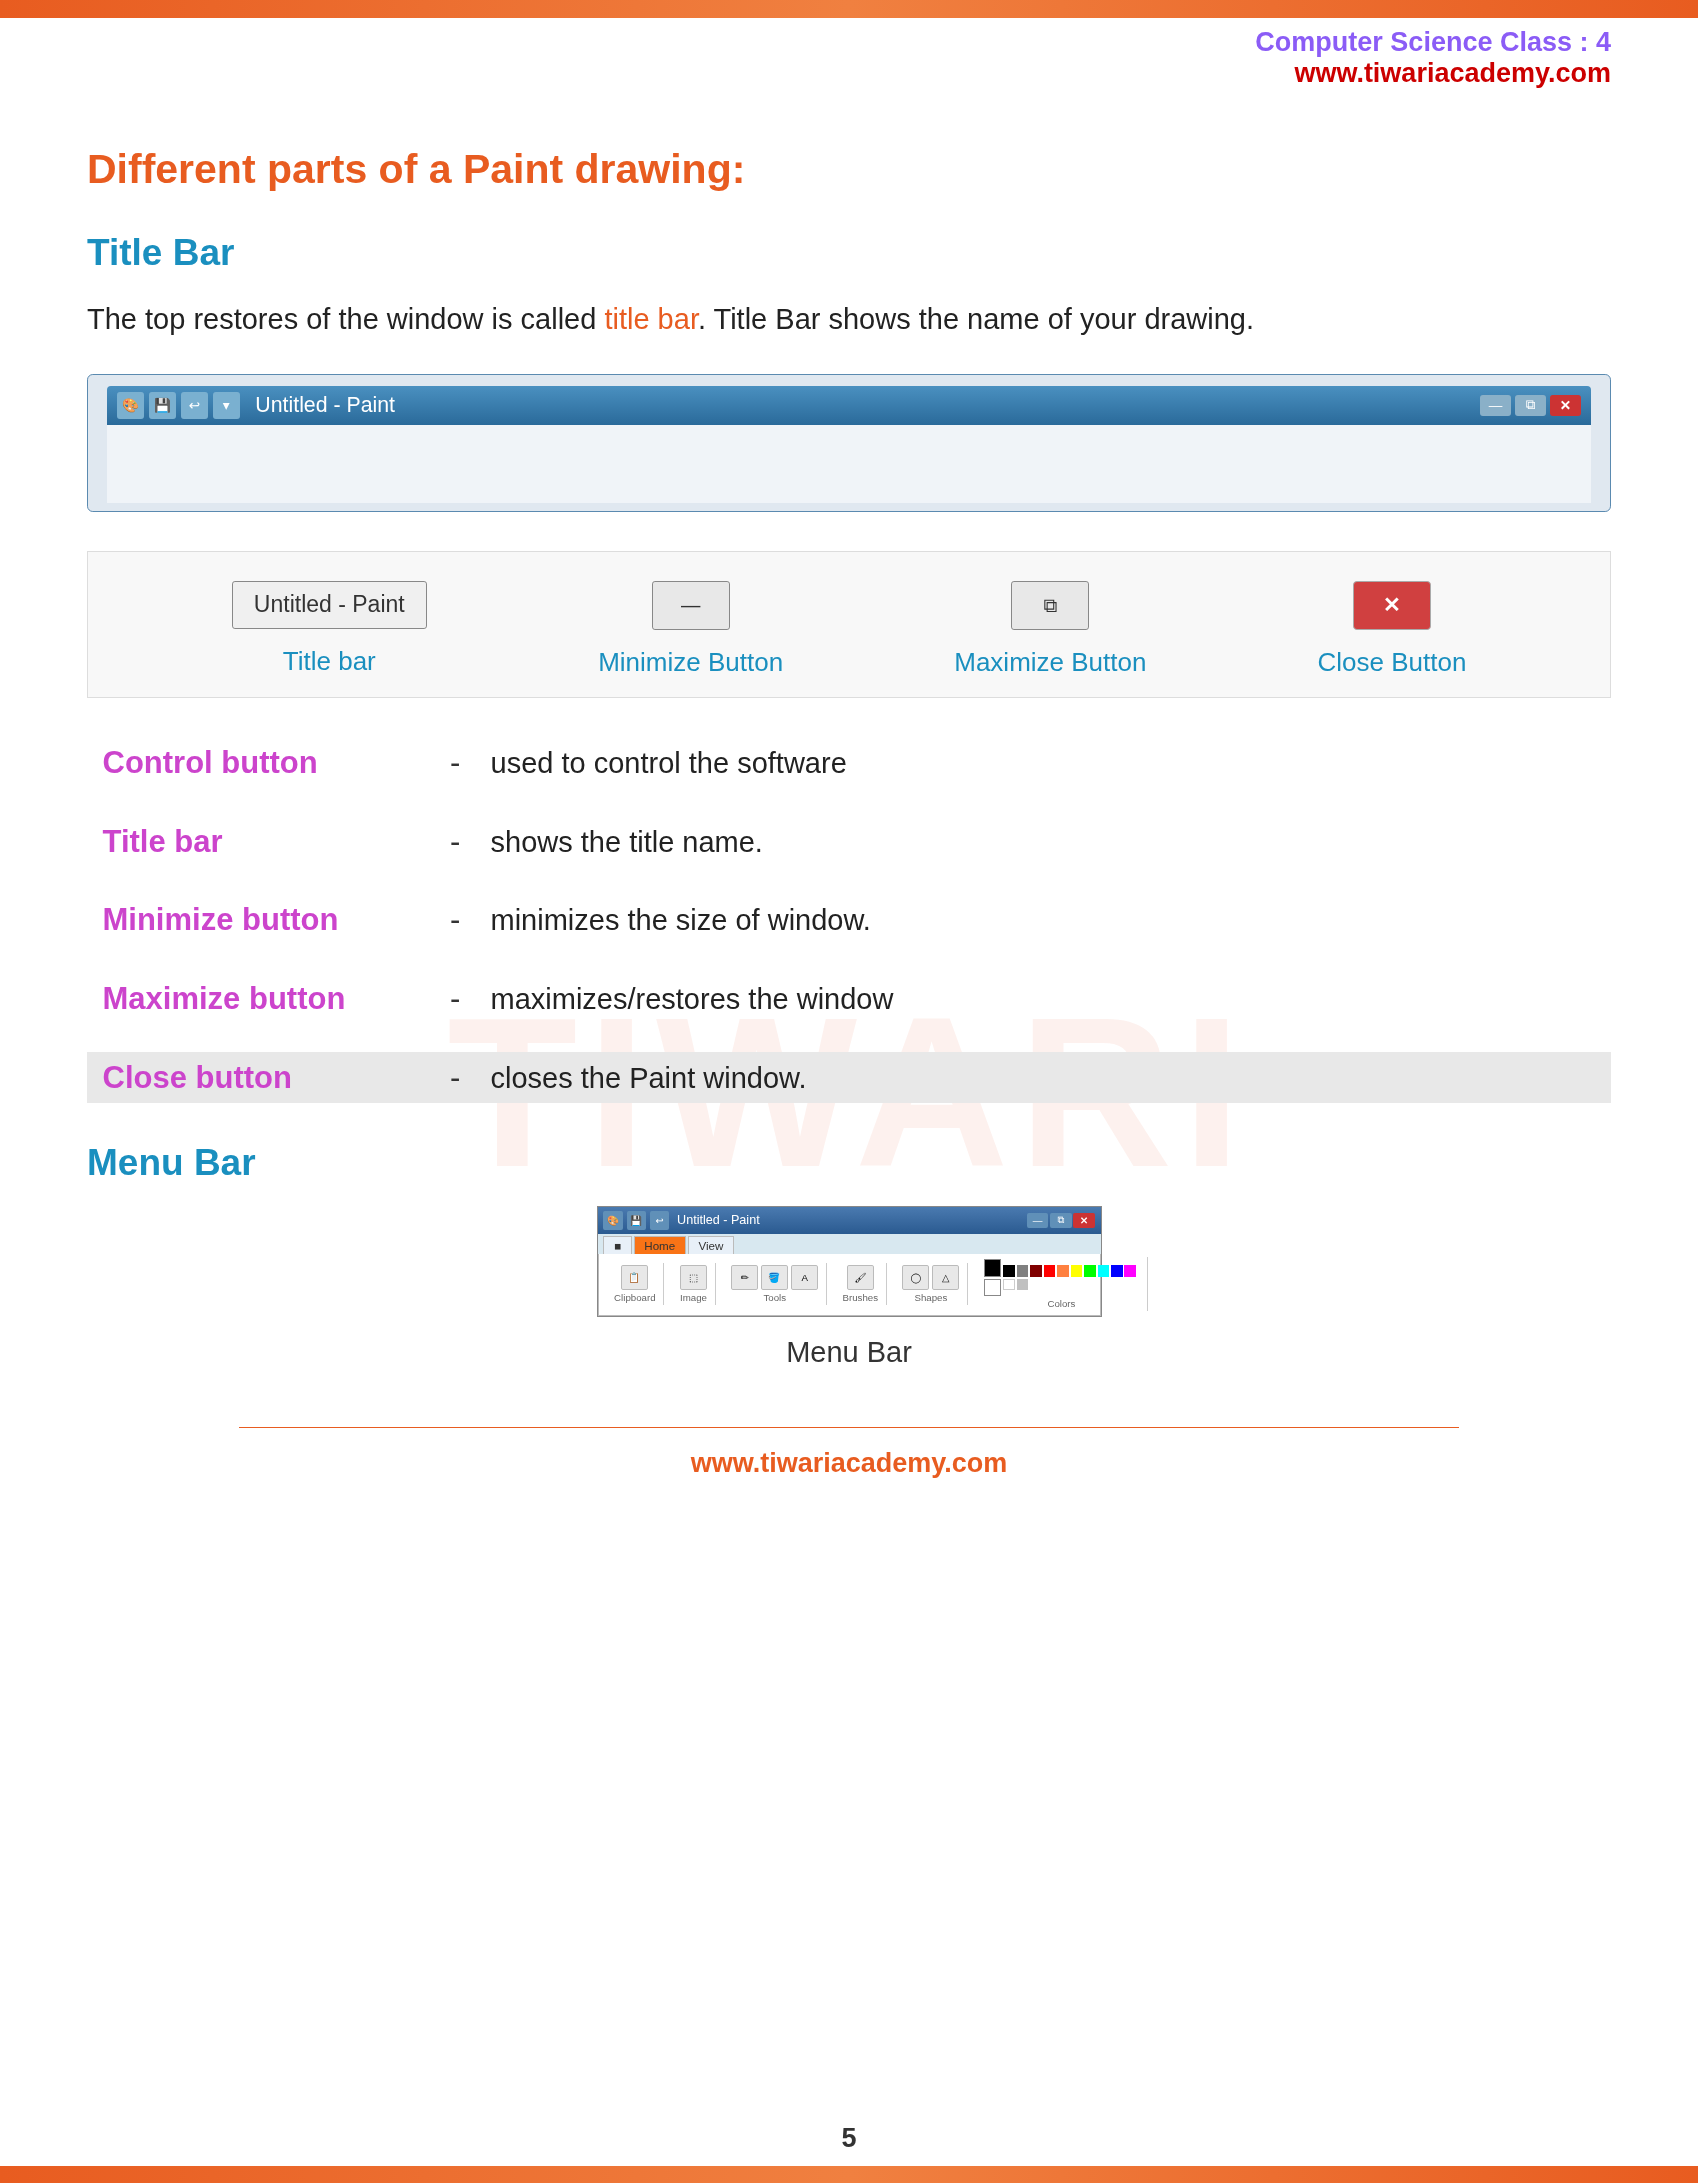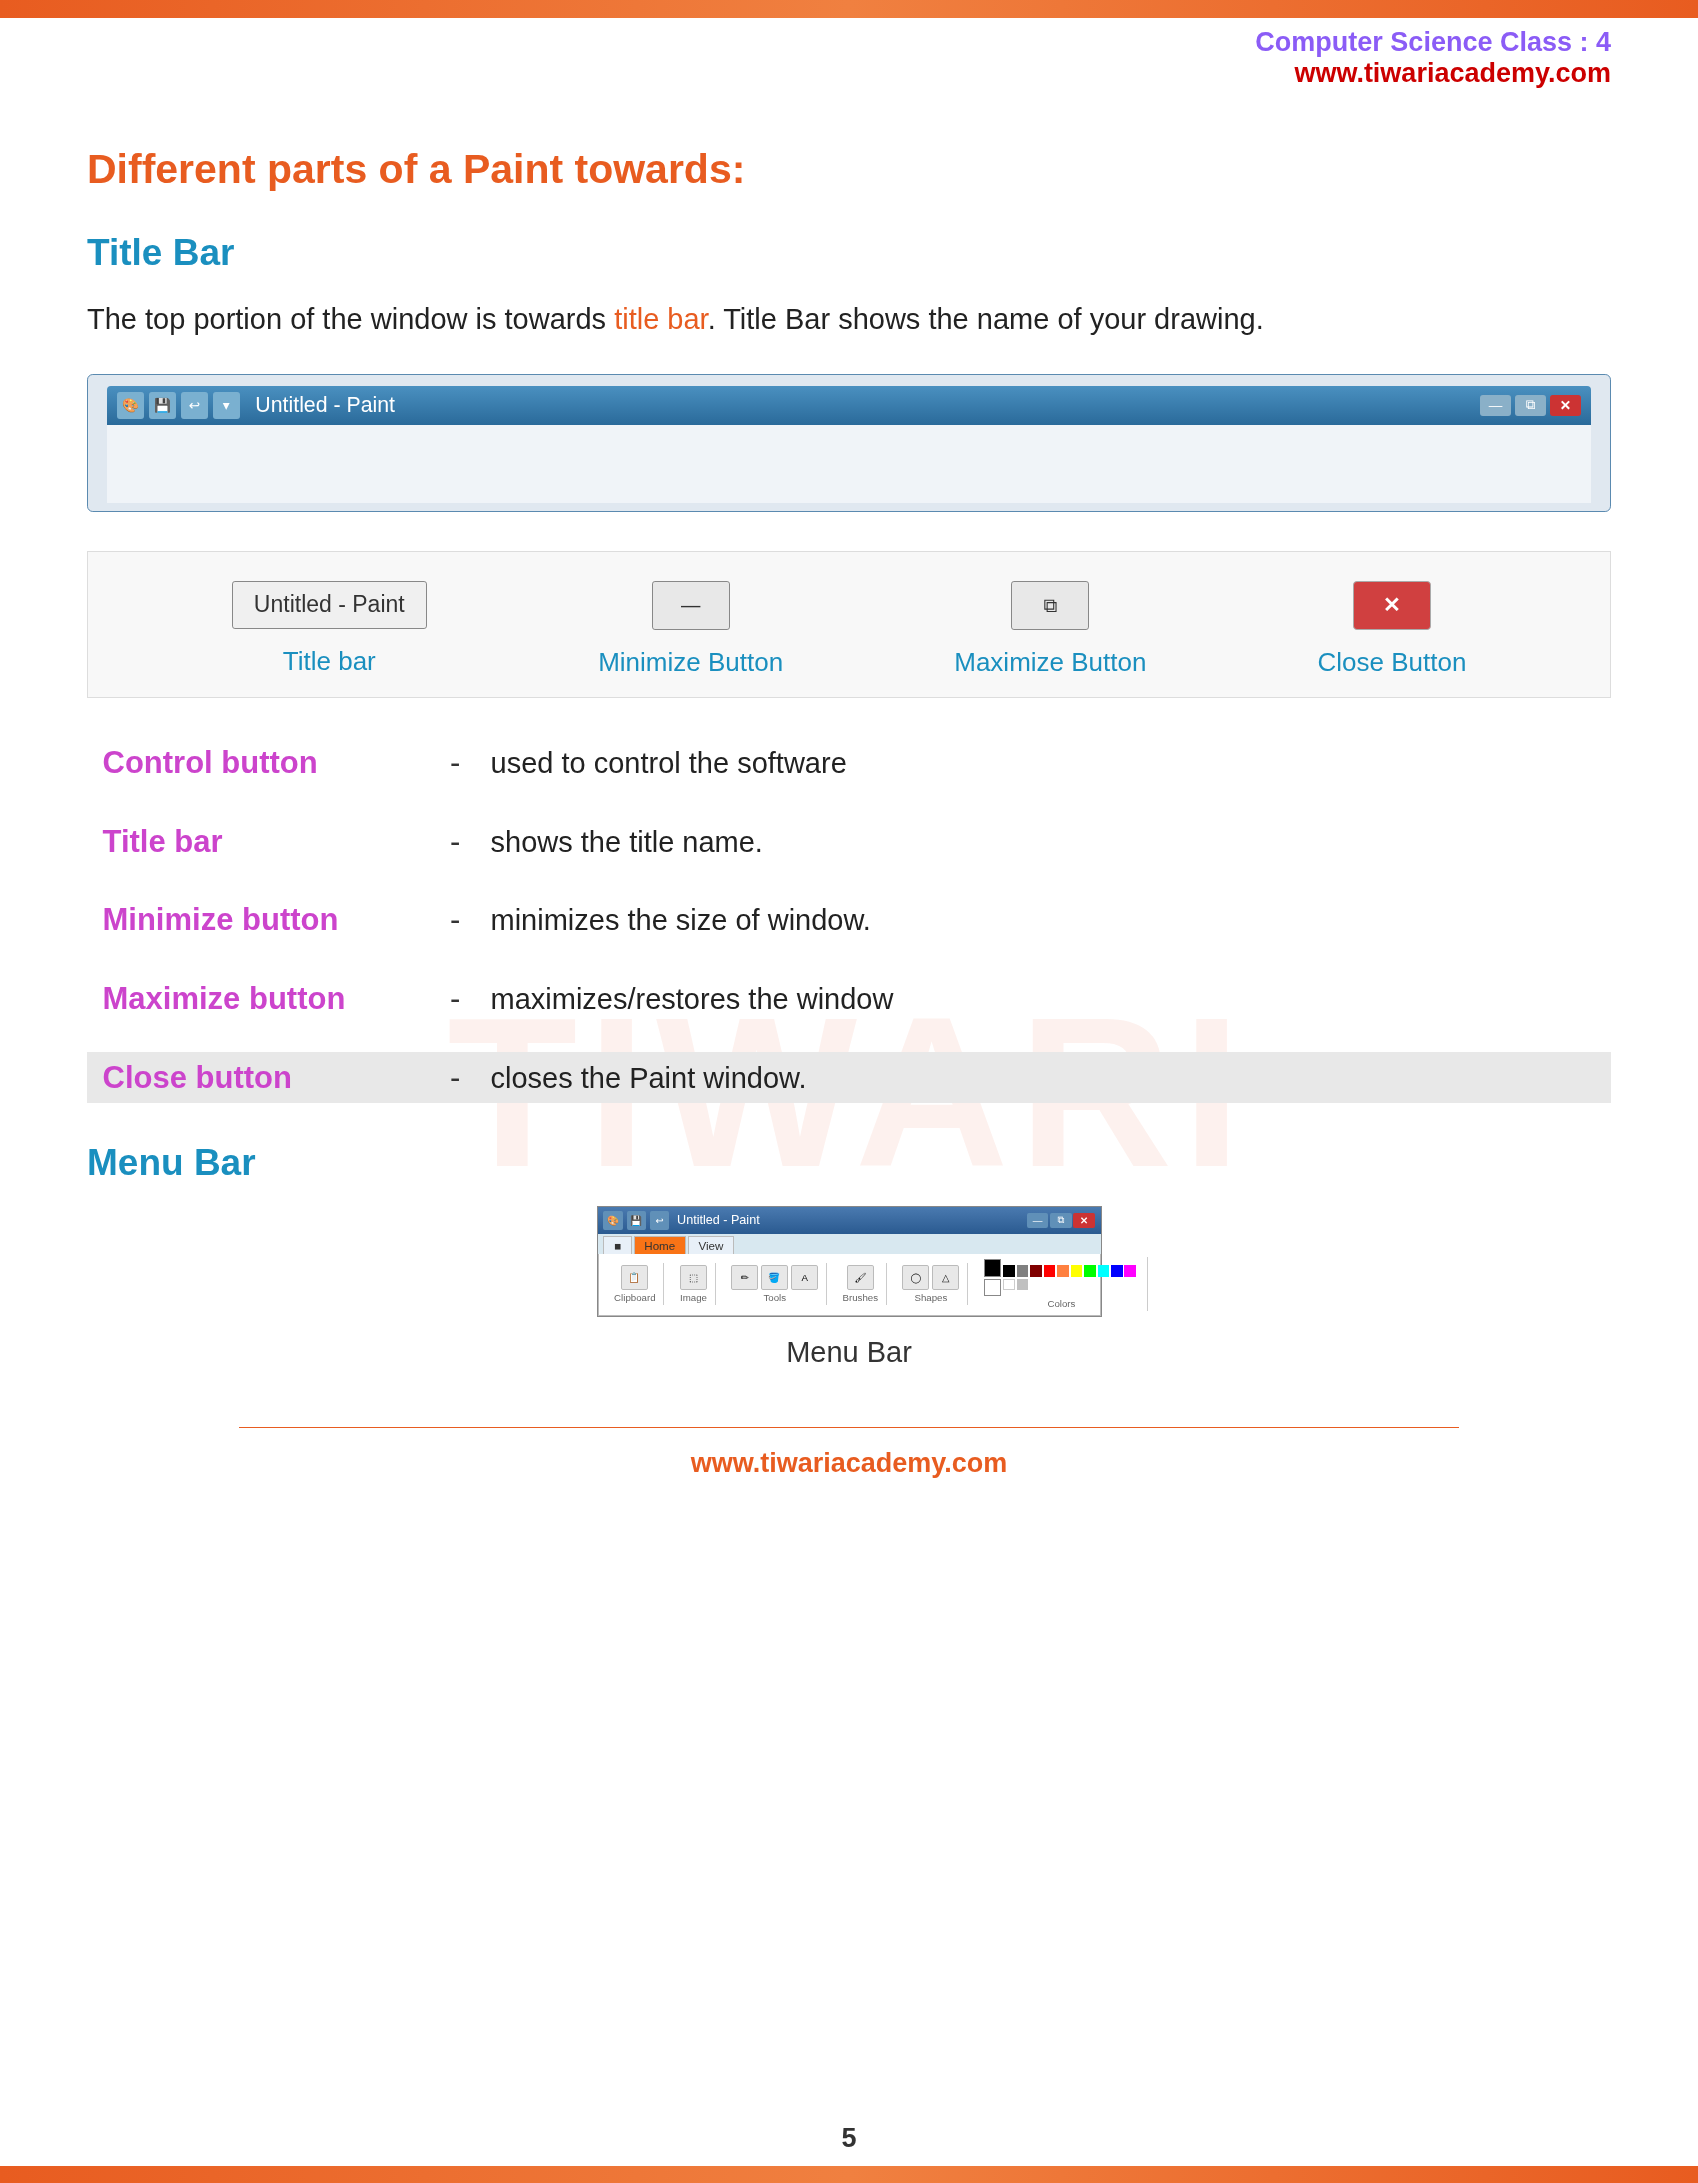--- a/index.html
+++ b/index.html
@@ -466,26 +466,26 @@
 
 <div class="watermark">TIWARI</div>
 
 <div class="page-content">
 
   <div class="top-right-header">
     <div class="class-title">Computer Science Class : 4</div>
     <div class="website">www.tiwariacademy.com</div>
   </div>
 
-  <h1 class="main-heading">Different parts of a Paint towards:</h1>
+  <h1 class="main-heading">Different parts of a Paint drawing:</h1>
 
   <h2 class="section-heading">Title  Bar</h2>
 
   <p class="body-text">
-    <span>The top portion of the window is towards </span><span class="highlight-orange">title bar</span><span>. Title Bar shows the name of your drawing.</span>
+    <span>The top restores of the window is called </span><span class="highlight-orange">title bar</span><span>. Title Bar shows the name of your drawing.</span>
   </p>
 
   <div class="titlebar-screenshot">
     <div class="titlebar-top">
       <div class="titlebar-top-icons">
         <div class="tb-icon">🎨</div>
         <div class="tb-icon">💾</div>
         <div class="tb-icon">↩</div>
         <div class="tb-icon">▾</div>
       </div>

